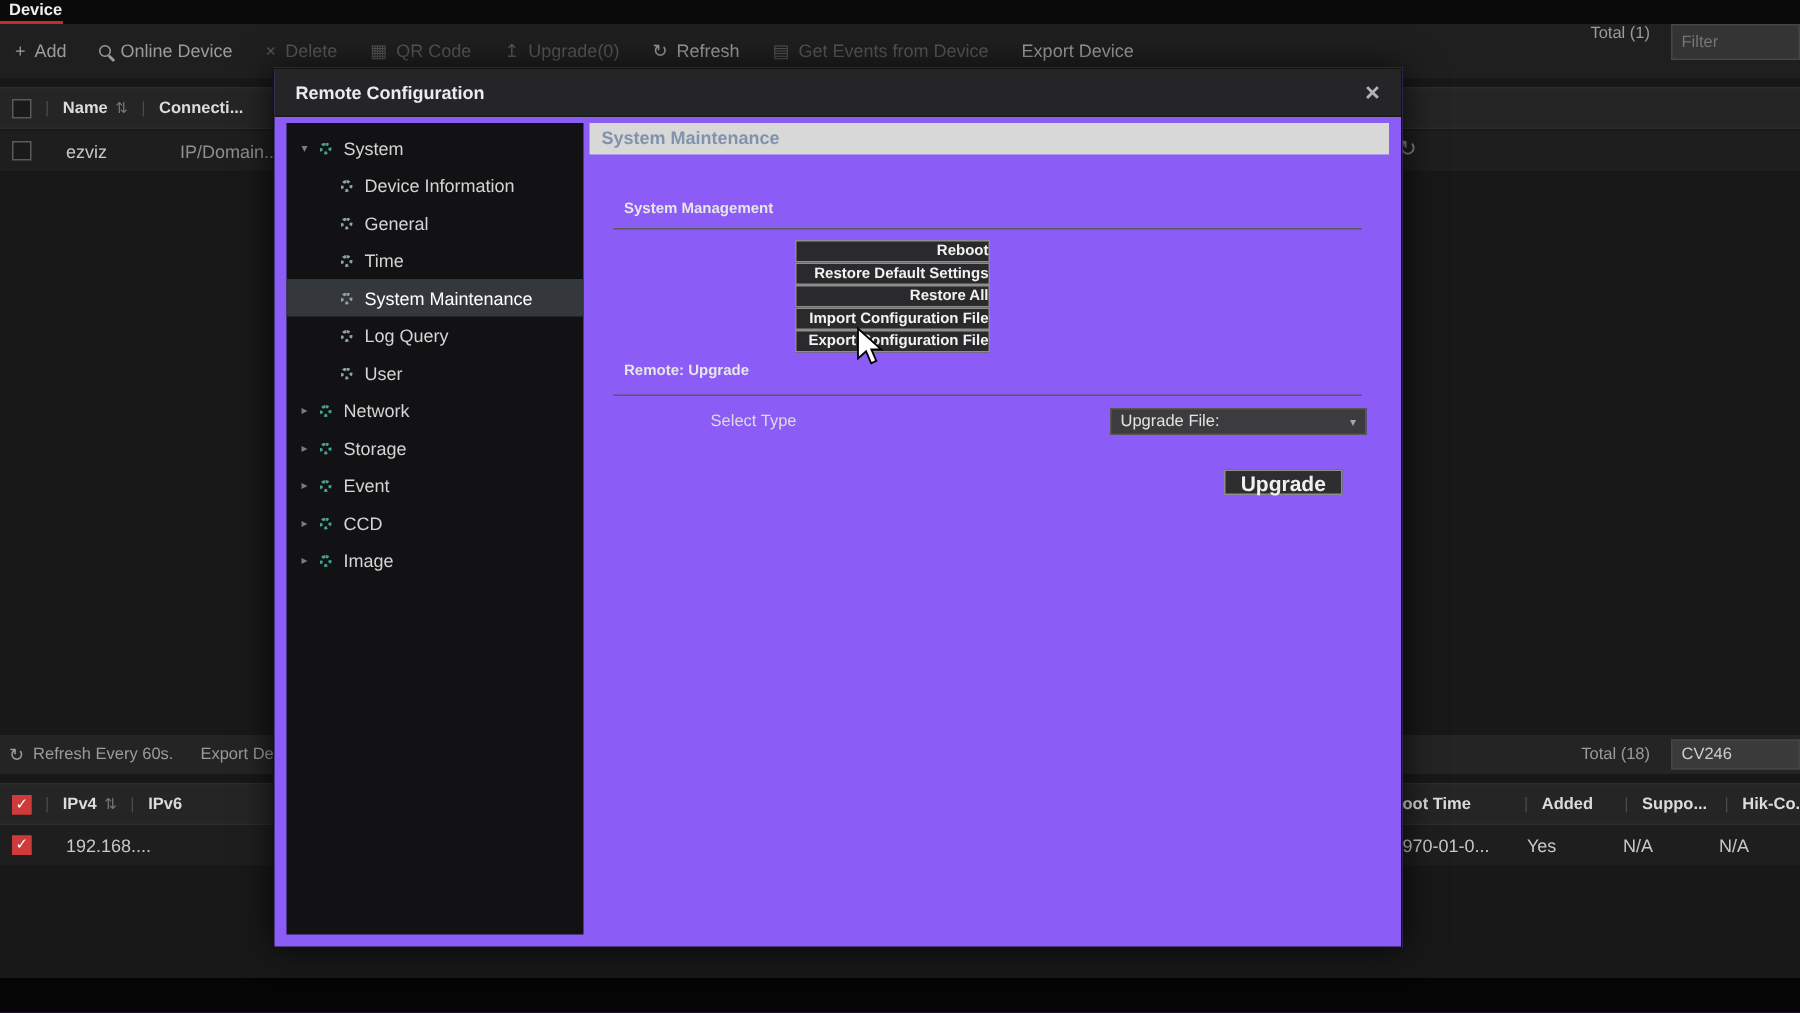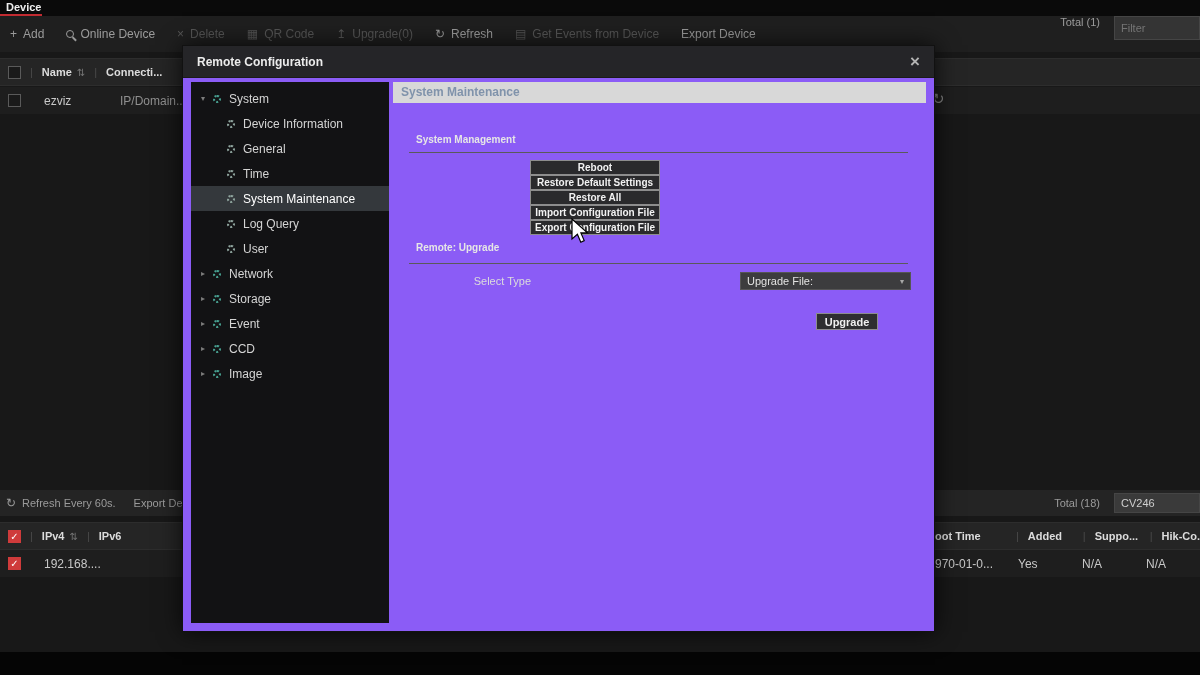--- a/index.html
+++ b/index.html
@@ -72,35 +72,35 @@
   .gear.grey { border-color:#8fa59e; }
 
   .mcontent { position:absolute; left:210px; top:36px; width:533px; bottom:8px; }
   .chead { position:absolute; left:0; top:0; width:100%; height:21px; background:#d8d8d8;
            color:#8093ab; font-size:12px; font-weight:bold; line-height:21px; padding-left:8px; }
   .sec-title { position:absolute; left:23px; font-size:10px; font-weight:bold; color:#e6e6e6; }
   .sec-line { position:absolute; left:16px; right:18px; height:0; border-top:1px solid #5a5a5a; }
   .btn-stack { position:absolute; left:137px; top:78px; width:130px; display:flex; flex-direction:column; }
   .stack-btn { height:15px; background:#2a2a2c; border:1px solid #8d8d8d; color:#f2f2f2;
                font-size:10px; font-weight:bold; padding:0; margin:0 0 0 0; line-height:12px;
-               font-family:"Liberation Sans",sans-serif; }
+               font-family:"Liberation Sans",sans-serif;text-align:right; }
   .stack-btn + .stack-btn { margin-top:0; border-top-width:1px; }
   .form-row { position:absolute; left:0; right:15px; height:18px; display:flex; align-items:center;justify-content:space-between; }
   .form-label { width:138px; text-align:right; font-size:11px; color:#dcdcdc; flex:none; }
   .form-gap { width:7px; flex:none; }
   .dropdown { width:171px; height:18px; background:#3c3c3e; border:1px solid #555;
               display:flex; align-items:center; justify-content:space-between; padding:0 6px;
               font-size:11px; color:#e2e2e2; }
   .dd-arrow { color:#a8a8a8; font-size:8px; }
   .file-box { width:215px; height:18px; background:#2b2b2d; border:1px solid #555; display:flex; align-items:stretch; }
   .file-input { flex:1; background:transparent; border:none; outline:none; color:#ddd; font-size:11px; padding:0 4px; }
   .browse-btn { width:26px; background:#3c3c3e; border:none; border-left:1px solid #555; color:#cfcfcf;
                 font-size:10px; line-height:1; font-family:"Liberation Sans",sans-serif; }
-  .upgrade-btn { position:absolute; left:423px; width:62px; height:17px; background:#2e2e30; border:1px solid #8d8d8d;
-                 color:#f0f0f0; font-size:11px; font-weight:bold; line-height:14px; padding:0;
+  .upgrade-btn { position:absolute; left:423px; width:79px; height:17px; background:#2e2e30; border:1px solid #8d8d8d;
+                 color:#f0f0f0; font-size:14px; font-weight:bold; line-height:14px; padding:0;
                  font-family:"Liberation Sans",sans-serif; }
   .progress { width:273px; height:17px; background:#cbcbcb; border:1px solid #8f8f8f; }
 
   .cursor { position:absolute; left:570px; top:218px; width:22px; height:26px; pointer-events:none; }
 </style>
 </head>
 <body>
 
 <div class="screen">
 

